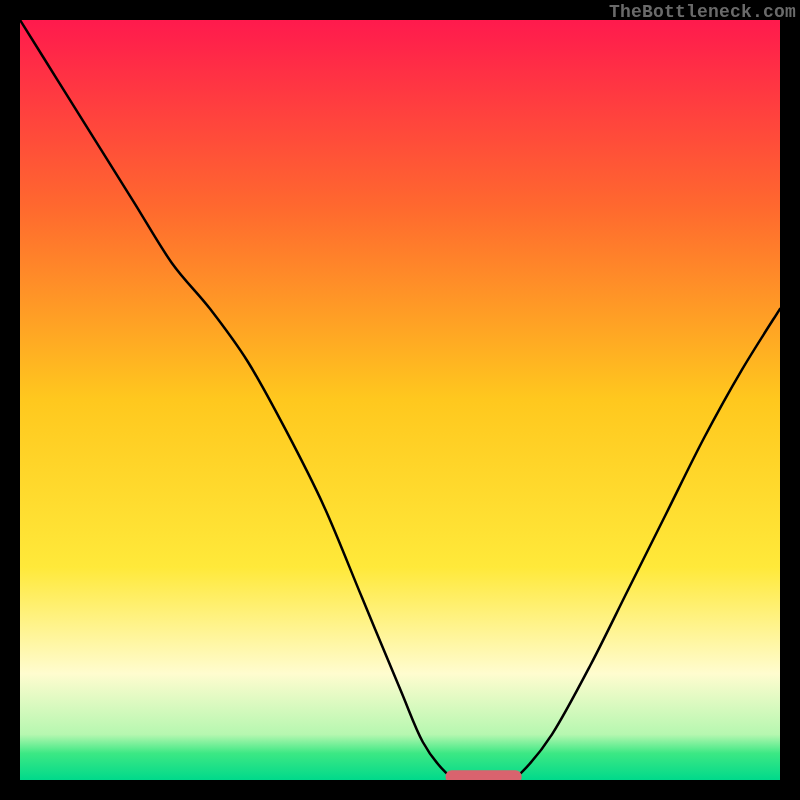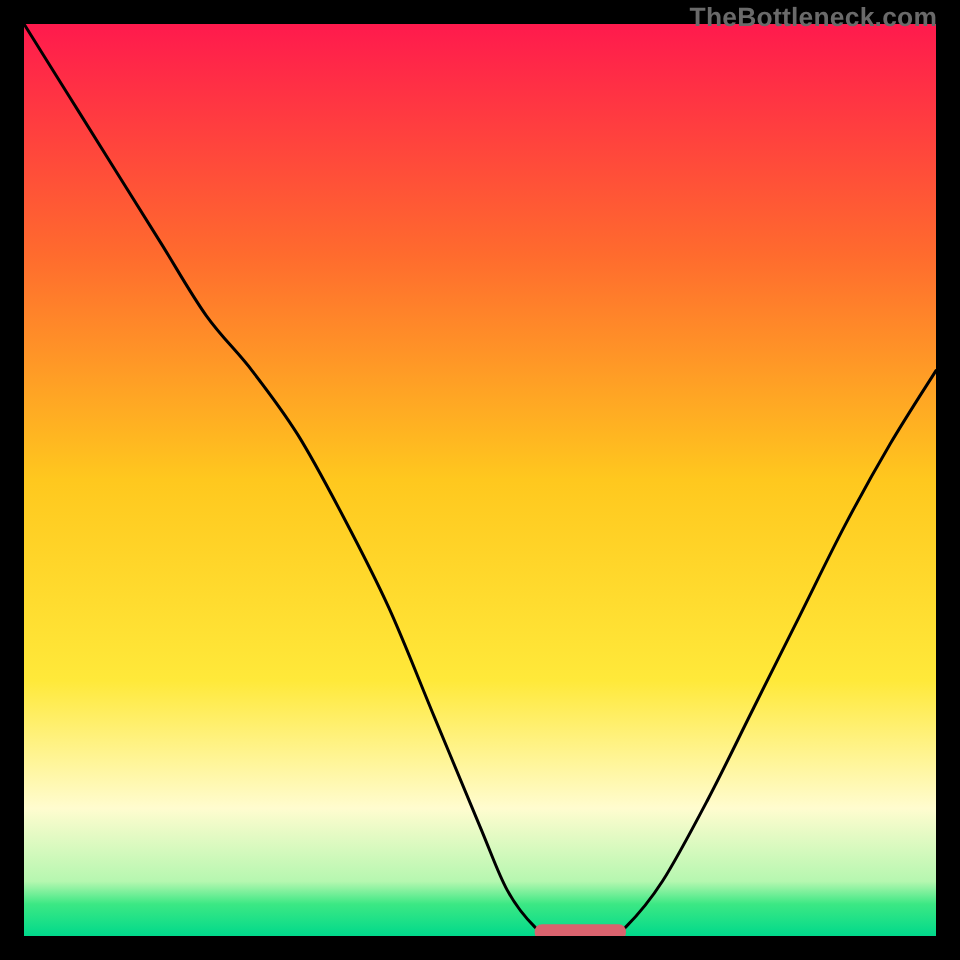--- a/index.html
+++ b/index.html
@@ -21,23 +21,23 @@
   .plot {
     position: absolute;
     left: 20px;
     top: 20px;
     width: 760px;
     height: 760px;
   }
   .attribution {
     position: absolute;
     top: 2px;
-    right: 19px;
-    font-family: Liberation Sans, sans-serif;
-    font-size: 22px;
+    right: 4px;
+    font-family: Liberation Mono, monospace;
+    font-size: 18px;
     font-weight: 600;
     color: #6a6a6a;
     letter-spacing: 0.2px;
   }
 </style>
 </head>
 <body>
 
 <div class="frame"></div>
 

